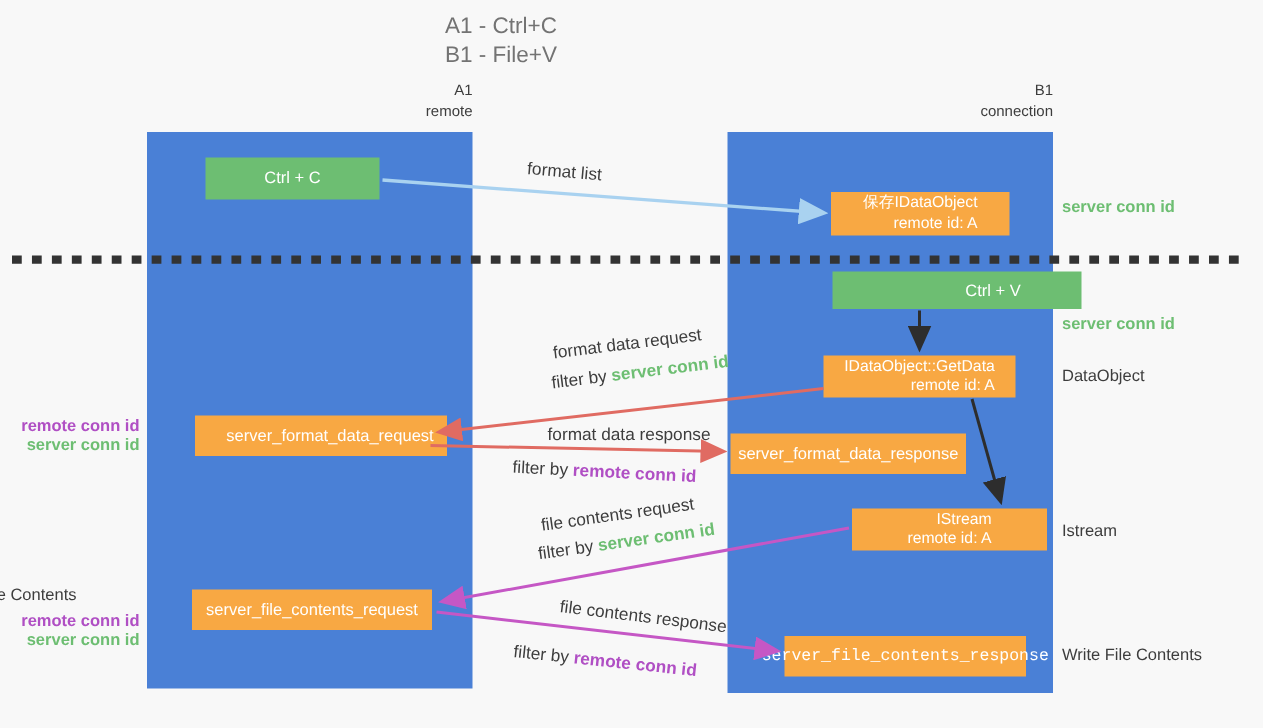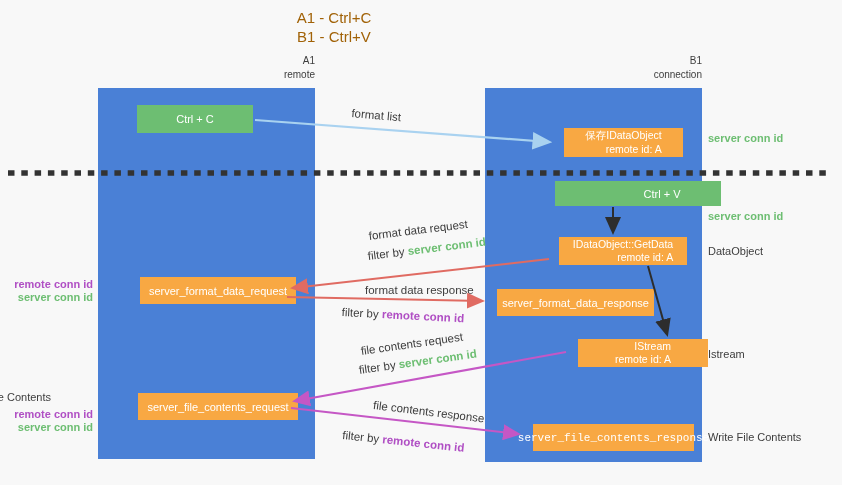--- a/index.html
+++ b/index.html
@@ -5,73 +5,73 @@
   html,body{margin:0;padding:0;background:#f8f8f8;}
   #stage{
     position:relative;width:842px;height:485px;overflow:hidden;
     background:#f8f8f8;
     font-family:"Liberation Sans",sans-serif;
     color:#3d3d3d;
   }
   .abs{position:absolute;}
   #title{
     left:0;top:8px;width:668px;text-align:center;
-    font-size:15px;line-height:19px;color:#a16207;
+    font-size:15px;line-height:19px;color:#737373;
   }
   .lane-header{
     width:217px;text-align:right;top:54px;
     font-size:10px;line-height:14px;color:#3d3d3d;
   }
   .lane{
     width:217px;background:#4a80d6;top:88px;
   }
   .node{
     display:flex;align-items:center;justify-content:center;
     color:#ffffff;font-size:11px;text-align:right;
   }
   .node-green{background:#6dbe72;}
-  .node-orange{background:#f8a843;margin-left:10px;}
+  .node-orange{background:#f8a843;}
   .node .two-line{font-size:10.5px;line-height:13.5px;}
   .side-label{font-size:11px;line-height:13px;white-space:nowrap;}
   .green-b{color:#6dbe72;font-weight:bold;}
   .purple-b{color:#b04fc4;font-weight:bold;}
   .dark{color:#3d3d3d;text-align:center;}
   .left-block{text-align:right;}
   .arrow-label{
     font-size:11.5px;white-space:nowrap;color:#3d3d3d;
     transform-origin:left top;
   }
   svg{position:absolute;left:0;top:0;}
 </style>
 </head>
 <body>
 
 <div id="stage">
 
   <div class="abs" id="title">
     <div>A1 - Ctrl+C</div>
-    <div>B1 - Ctrl+V</div>
+    <div>B1 - File+V</div>
   </div>
 
   <div class="abs lane-header" style="left:98px;">
     <div>A1</div>
     <div>remote</div>
   </div>
   <div class="abs lane-header" style="left:485px;">
     <div>B1</div>
     <div>connection</div>
   </div>
 
   <div class="abs lane" style="left:98px;height:371px;"></div>
   <div class="abs lane" style="left:485px;height:374px;"></div>
 
   <div class="abs node node-green" style="left:137px;top:105px;width:116px;height:28px;">
     <span>Ctrl + C</span>
   </div>
-  <div class="abs node node-orange" style="left:130px;top:277px;width:156px;height:27px;">
+  <div class="abs node node-orange" style="left:130px;top:277px;width:156px;height:27px;padding-left:12px;">
     <span>server_format_data_request</span>
   </div>
   <div class="abs node node-orange" style="left:128px;top:393px;width:160px;height:27px;">
     <span>server_file_contents_request</span>
   </div>
 
   <div class="abs node node-orange" style="left:554px;top:128px;width:119px;height:29px;">
     <div class="two-line">
       <div>保存IDataObject</div>
       <div>remote id: A</div>

